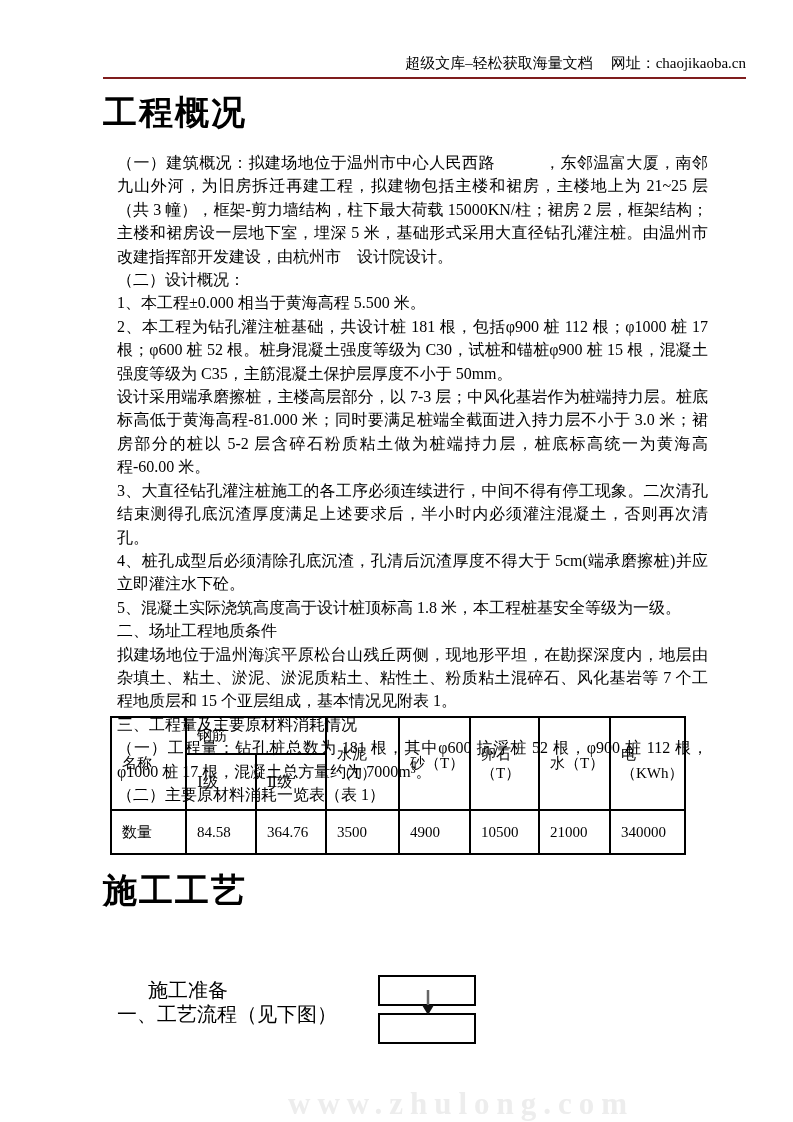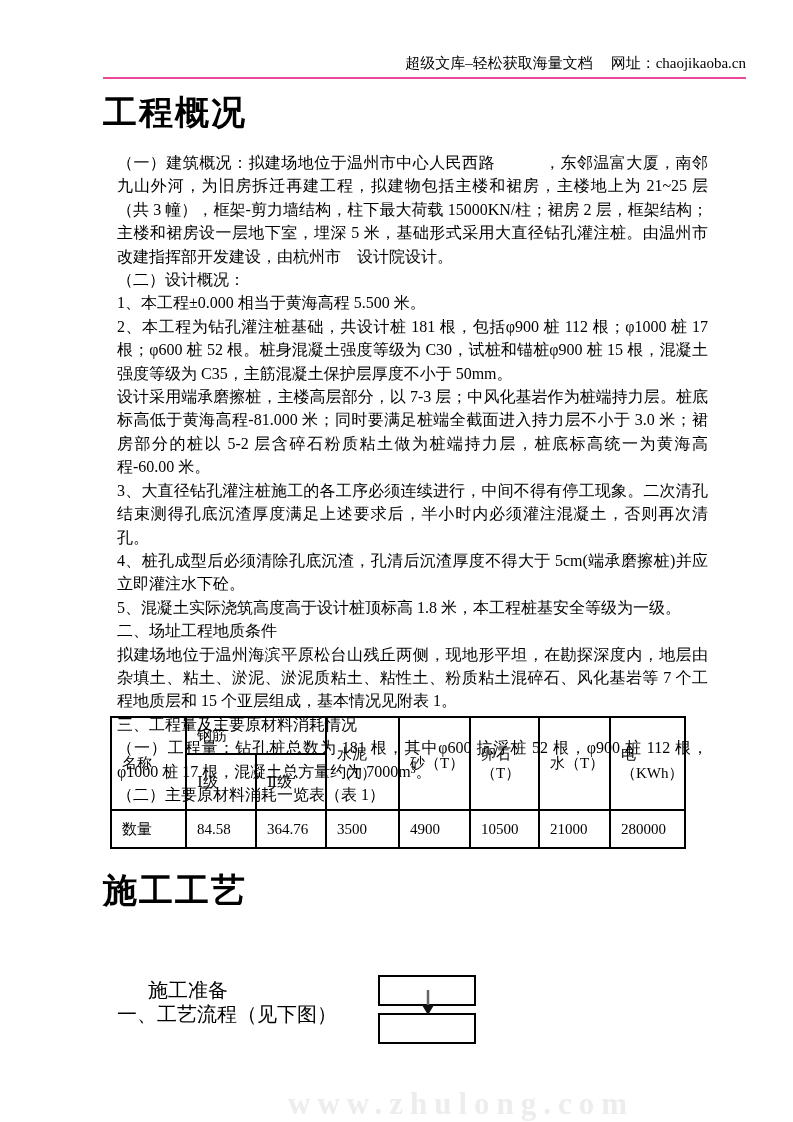--- a/index.html
+++ b/index.html
@@ -15,21 +15,21 @@
     overflow: hidden;
   }
   .header {
     position: absolute;
     top: 54px;
     left: 103px;
     width: 643px;
     text-align: right;
     font-size: 15px;
     padding-bottom: 4px;
-    border-bottom: 2px solid #ec4899;
+    border-bottom: 2px solid #7f1d1d;
     white-space: nowrap;
   }
   .header .site { margin-right: 18px; }
   .doc-title {
     position: absolute;
     left: 103px;
     font-size: 34px;
     font-weight: bold;
     letter-spacing: 2px;
   }
@@ -54,21 +54,21 @@
     font-size: 15px;
   }
   table.materials td {
     border: 2px solid #000;
     padding: 0 0 0 10px;
     vertical-align: middle;
   }
   td.name-cell { vertical-align: top; padding-top: 10px; }
   tr.h1 td { height: 37px; }
   tr.h2 td { height: 56px; }
-  tr.data td { height: 38px; }
+  tr.data td { height: 44px; }
   .flow-heading {
     position: absolute;
     top: 1001px;
     left: 117px;
     font-size: 20px;
   }
   .step-label {
     position: absolute;
     top: 977px;
     left: 148px;
@@ -155,21 +155,21 @@
       <td>Ⅱ级</td>
     </tr>
     <tr class="data">
       <td>数量</td>
       <td>84.58</td>
       <td>364.76</td>
       <td>3500</td>
       <td>4900</td>
       <td>10500</td>
       <td>21000</td>
-      <td>280000</td>
+      <td>340000</td>
     </tr>
   </tbody>
     </table>
 
   <div class="doc-title title-2">施工工艺</div>
 
   <div class="flow-heading">一、工艺流程（见下图）</div>
   <div class="step-label">施工准备</div>
 
   <div class="flow-box flow-box-1"></div>

